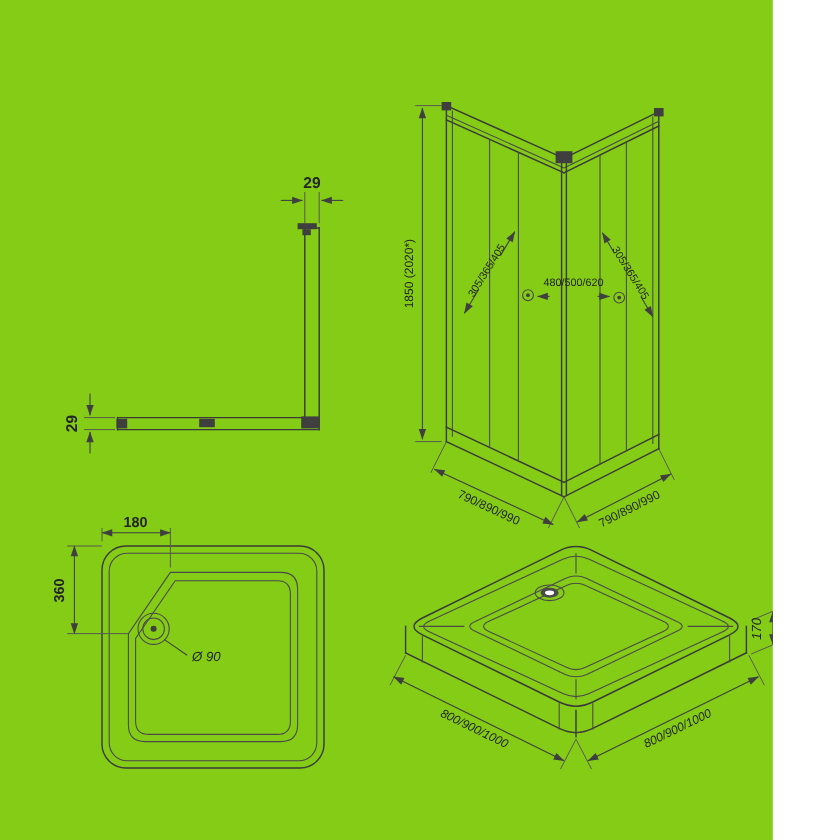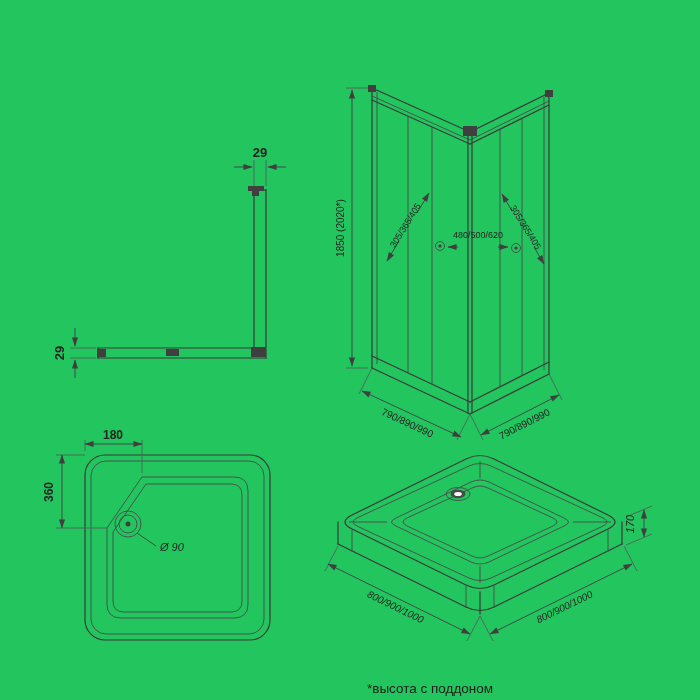--- a/index.html
+++ b/index.html
@@ -1,16 +1,16 @@
 <!DOCTYPE html>
 <html><head>
 <meta charset="utf-8">
 <style>
   html,body{margin:0;padding:0;background:#ffffff;}
-  .canvas{position:relative;width:700px;height:700px;background:#22c55e;overflow:hidden;
+  .canvas{position:relative;width:644px;height:700px;background:#84cc16;overflow:hidden;
           font-family:"Liberation Sans",sans-serif;}
   svg{display:block;}
   .ln{stroke:#3a3a3a;stroke-width:1.2;fill:none;stroke-linecap:square;}
   .thin{stroke:#4a4a4a;stroke-width:0.9;fill:none;}
   .ext{stroke:#555;stroke-width:0.8;fill:none;}
   .dim{stroke:#3f3f3f;stroke-width:0.9;fill:none;}
   .blk{fill:#3f3f3f;stroke:none;}
   text{fill:#242424;font-family:"Liberation Sans",sans-serif;}
   .t13{font-size:13px;font-weight:bold;}
   .t12{font-size:12px;font-weight:bold;}
@@ -224,14 +224,13 @@
     </g>
     <g>
       <line class="ext" x1="626" y1="517" x2="652" y2="506"></line>
       <line class="ext" x1="626" y1="545" x2="652" y2="534"></line>
       <line class="dim" x1="644" y1="510" x2="644" y2="537" marker-start="url(#arrow)" marker-end="url(#arrow)"></line>
       <text class="t11i" x="634" y="524" text-anchor="middle" transform="rotate(-90 634 524)">170</text>
     </g>
   </g>
 </svg>
 
-<div class="foot">*высота с поддоном</div>
 </div>
 
 </body></html>

